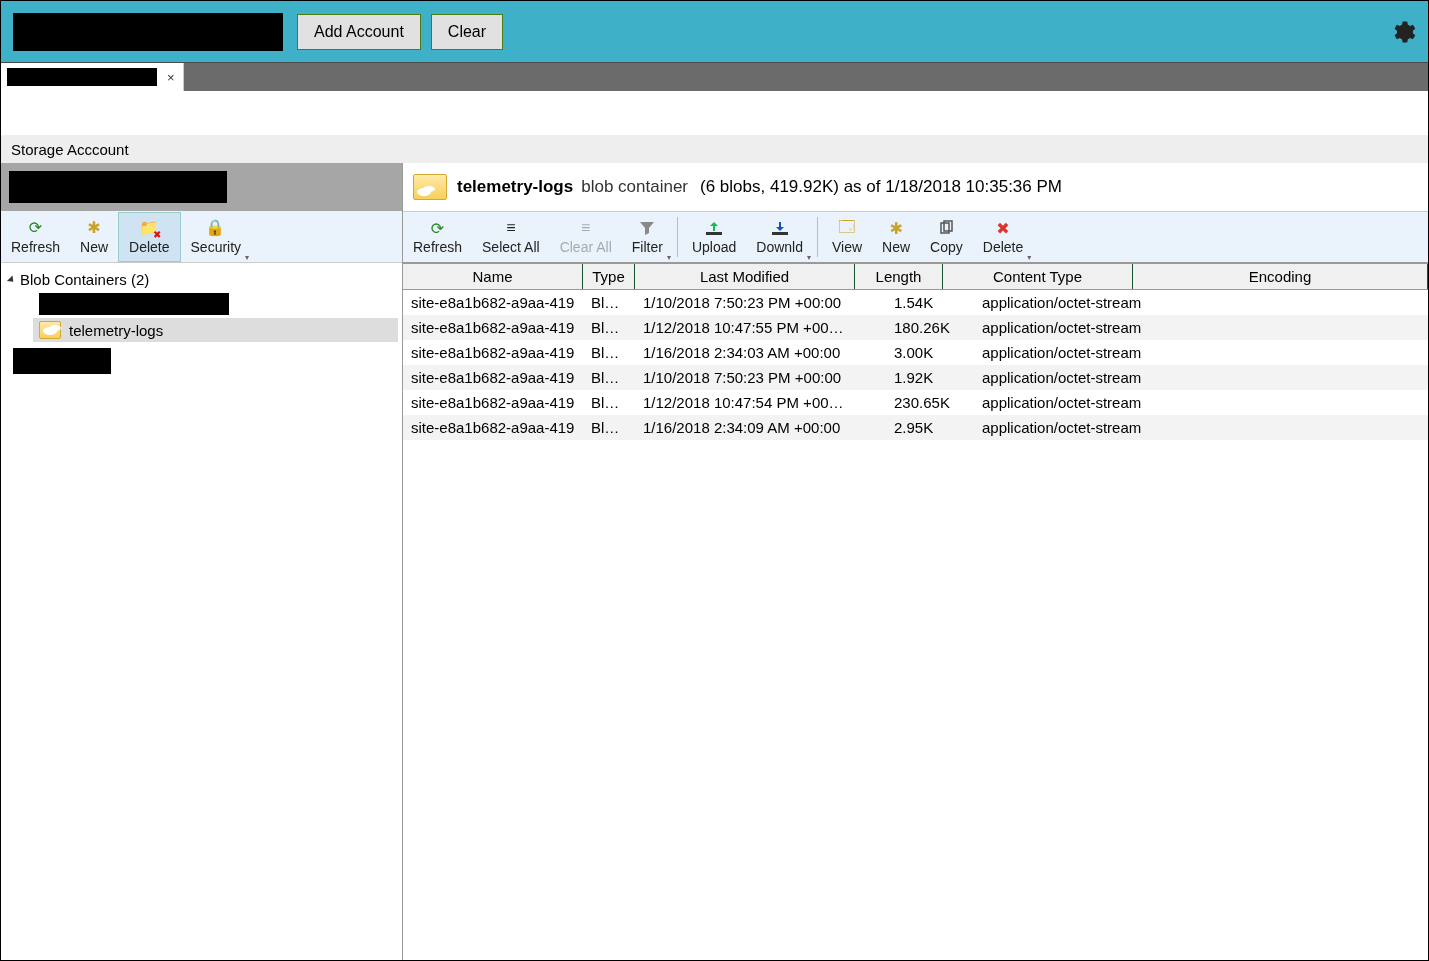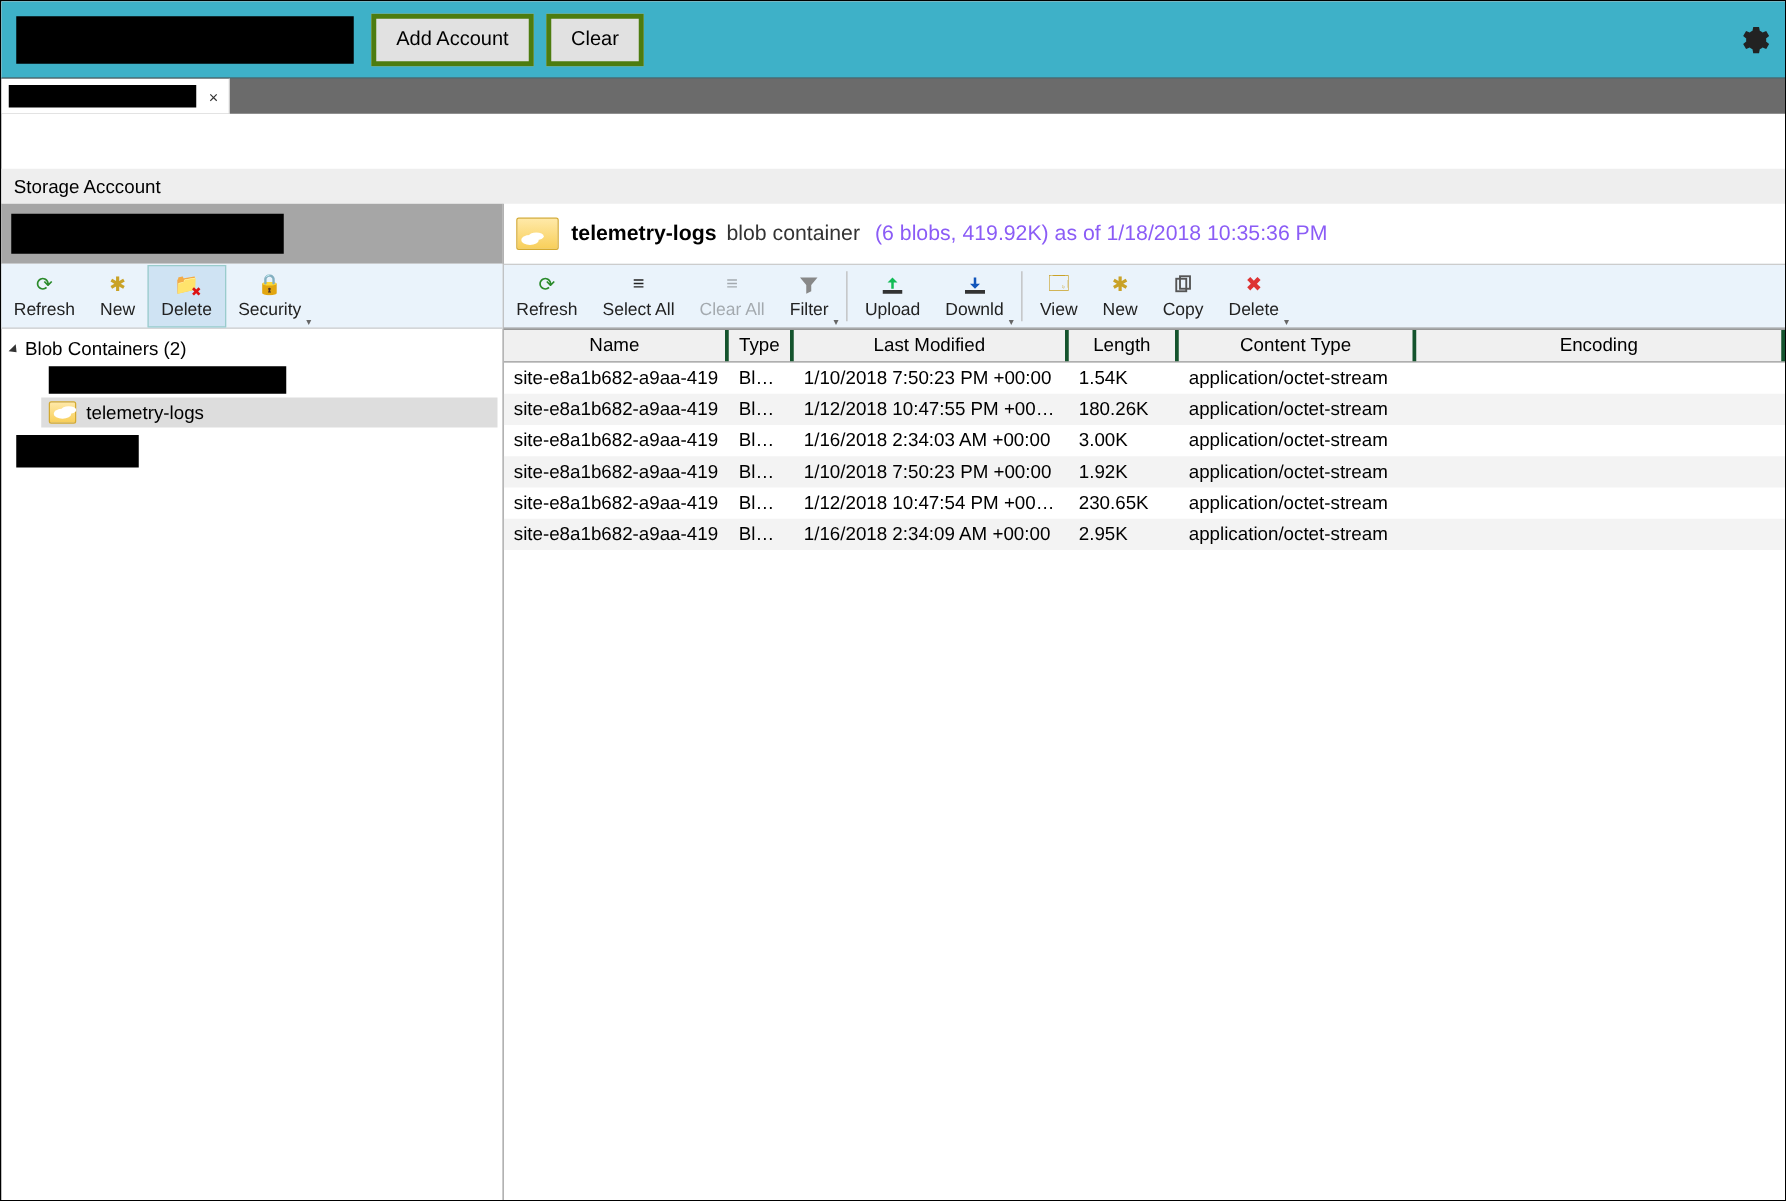--- a/index.html
+++ b/index.html
@@ -1,21 +1,21 @@
 <!DOCTYPE html>
 <html><head>
 <meta charset="utf-8">
 <style>
 * { box-sizing: border-box; margin: 0; padding: 0; }
 body { font-family: "Segoe UI", Tahoma, sans-serif; font-size: 14px; background: #fff; width: 1429px; height: 961px; overflow: hidden; border: 1px solid #000; }
 
 
 .topbar { background: #3eb1c8; height: 62px; display: flex; align-items: center; padding: 0 12px; border-bottom: 1px solid #4a4a4a; }
 .topbar .redacted { background: #000; width: 270px; height: 38px; margin-right: 14px; }
-.topbar button { background: #e1e1e1; border: 4px solid #4d7c0f; padding: 8px 16px; font-size: 16px; margin-right: 10px; cursor: pointer; }
+.topbar button { background: #e1e1e1; border: 1px solid #4d7c0f; padding: 8px 16px; font-size: 16px; margin-right: 10px; cursor: pointer; }
 .topbar .spacer { flex: 1; }
 .gear { width: 28px; height: 28px; cursor: pointer; }
 
 
 .tabstrip { background: #6b6b6b; height: 28px; display: flex; align-items: stretch; }
 .tab { background: #fff; display: flex; align-items: center; padding: 0 4px 0 6px; font-size: 12px; border-right: 1px solid #ccc; }
 .tab .tab-redacted { background: #000; width: 150px; height: 18px; margin-right: 6px; }
 .tab .close { cursor: pointer; padding: 0 4px; font-size: 13px; color: #333; }
 
 
@@ -46,43 +46,43 @@
 .folder-ico.cloud::after { content:""; position:absolute; width:14px; height:8px; background:#fff; border-radius:50%; bottom:3px; left:3px; box-shadow:5px -3px 0 -1px #fff; }
 .redacted-row { padding-left:8px; }
 .redacted-row .blk { background:#000; width:98px; height:26px; margin-top:6px;}
 
 
 .rightpane { flex:1; display:flex; flex-direction:column; }
 .container-header { display:flex; align-items:center; padding:8px 10px; font-size:17px; height:48px; }
 .container-header .folder-ico { width:34px; height:26px; margin-right:10px;}
 .container-header strong { margin-right:8px; font-weight:700;}
 .container-header .subt { color:#333; margin-right:12px;}
-.container-header .stats { color:#8b5cf6;}
+.container-header .stats { color:#000000;}
 
 .right-toolbar { background:#eaf3fb; height:52px; display:flex; align-items:center; border-bottom:1px solid #999; border-top:1px solid #ccc;}
 .right-toolbar .sep { width:1px; background:#bbb; height:40px; margin:0 4px;}
 .tool-btn.disabled { opacity:0.35; cursor:default;}
 
 
 .table { flex:1; overflow:auto; border-top:1px solid #999; position:relative;}
 .thead { display:flex; background:#f0f0f0; border-bottom:1px solid #999; position:sticky; top:0; }
-.th { padding:4px 6px; font-size:15px; text-align:center; border-right:3px solid #14532d; }
+.th { padding:4px 6px; font-size:15px; text-align:center; border-right:1px solid #14532d; }
 .col-name { width:180px; text-align:center;}
 .col-type { width:52px;}
 .col-mod { width:220px;}
 .col-len { width:88px;}
 .col-ct { width:190px;}
 .col-enc { flex:1;}
 .row { display:flex; padding:2px 0; font-size:15px;}
 .row:nth-child(even){ background:#f3f3f3;}
 .cell { padding:2px 8px; color:#000000; overflow:hidden; white-space:nowrap; text-overflow:ellipsis;}
 .cell.c-name{width:180px;}
 .cell.c-type{width:52px;}
 .cell.c-mod{width:220px;}
-.cell.c-len{width:88px;}
+.cell.c-len{width:88px;margin-left:31px;}
 .cell.c-ct{width:190px;}
 .cell.c-enc{flex:1;}
 
 .bottomscroll { height:18px; background:#eee; border-top:1px solid #ccc; position:relative;}
 .bottomscroll .thumb{ position:absolute; left:28px; top:3px; height:12px; width:640px; background:#c4c4c4; border-radius:2px;}
 .bottomscroll .arrow-l, .bottomscroll .arrow-r { position:absolute; top:2px; font-size:10px; color:#666; padding:0 6px;}
 .bottomscroll .arrow-l{left:0;} .bottomscroll .arrow-r{right:0;}
 
 svg { display:block; }
 </style>

